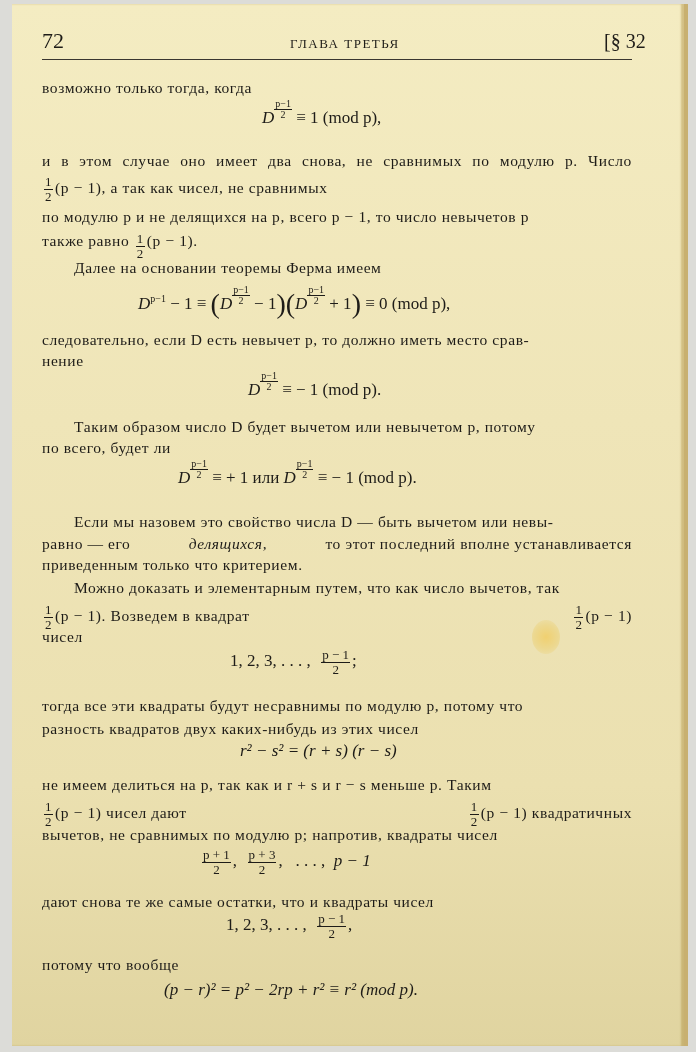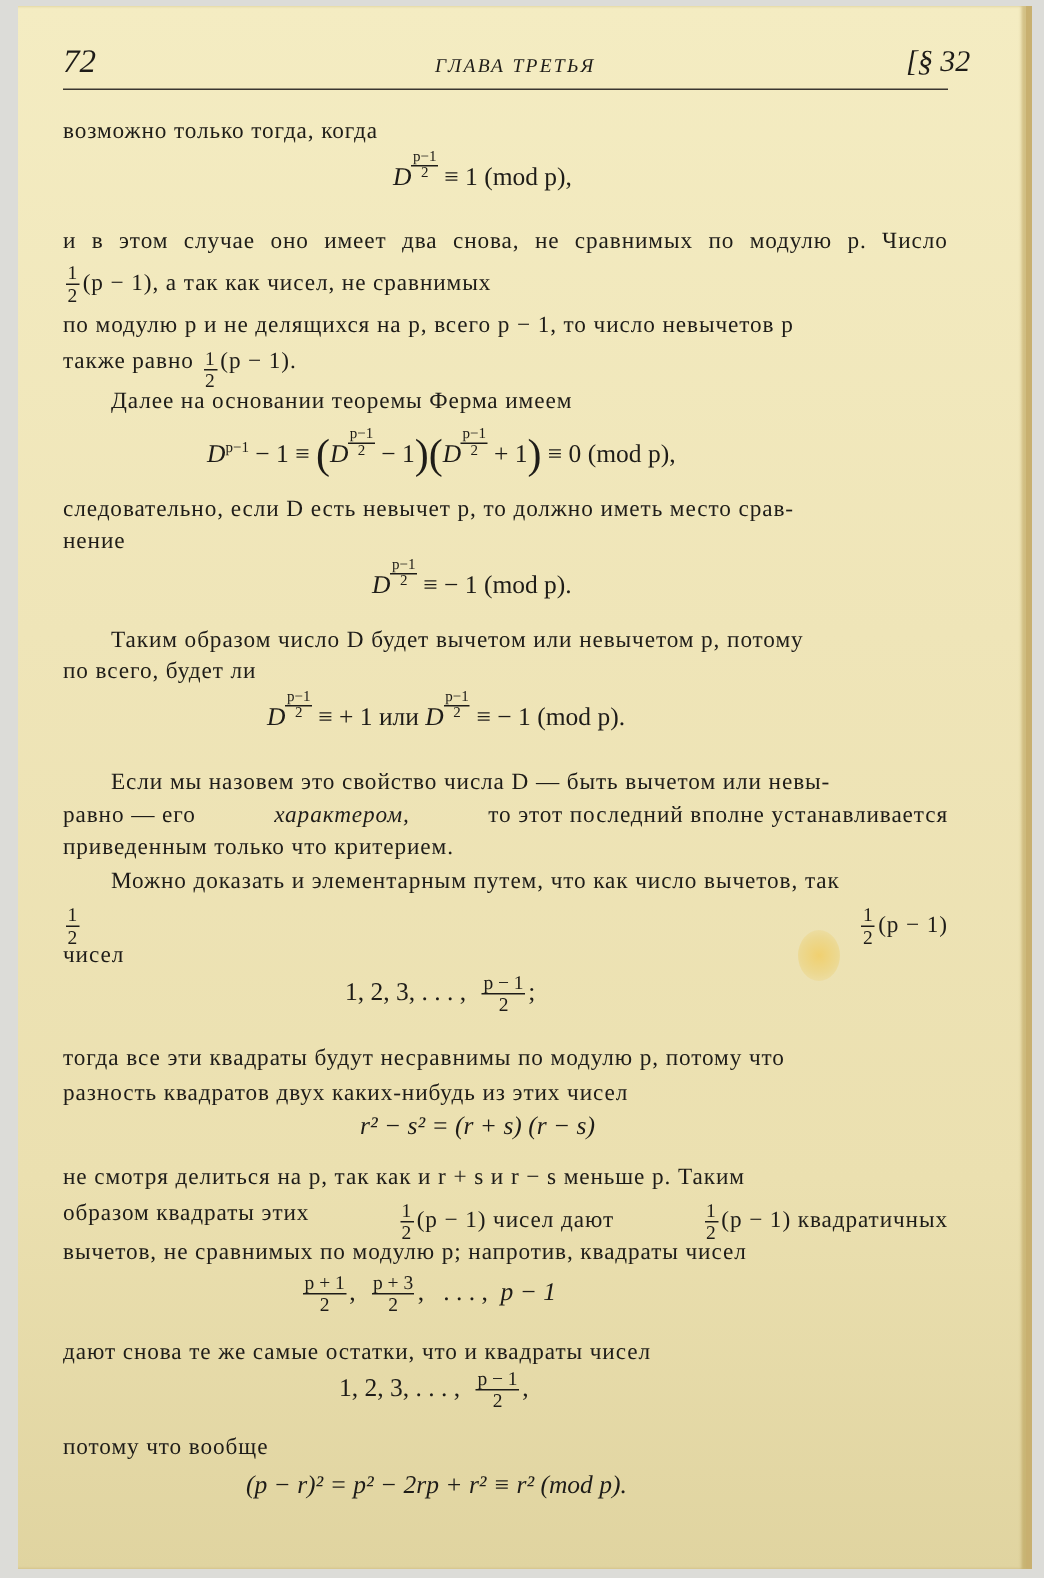--- a/index.html
+++ b/index.html
@@ -2,21 +2,21 @@
 <html><head>
 <meta charset="utf-8">
 <style>
   html, body { margin:0; padding:0; }
   body { width:696px; height:1052px; background:#dcdcd8; position:relative; overflow:hidden;
          font-family:"Liberation Serif","DejaVu Serif",serif; color:#1e1c18; }
   .page { position:absolute; left:12px; top:4px; width:672px; height:1042px;
           background:linear-gradient(180deg,#f4ecc2 0%,#efe5b8 40%,#ebe0b0 75%,#e0d4a0 100%);
           box-shadow: inset -3px 0 2px rgba(170,140,60,0.45); }
   .edge { position:absolute; left:684px; top:4px; width:4px; height:1042px; background:#c8b070; }
-  .abs { position:absolute; white-space:nowrap;font-style:italic; }
+  .abs { position:absolute; white-space:nowrap; }
   .hdr-num { left:42px; top:28px; font-size:22px; }
   .hdr-title { left:290px; top:36px; font-size:13px; letter-spacing:1.5px; }
   .hdr-sec { left:604px; top:30px; font-size:20px; }
   .rule { position:absolute; left:42px; top:59px; width:590px; height:1px; background:#3a3630; }
   .line { position:absolute; left:42px; width:590px; font-size:15.5px; letter-spacing:0.6px;
           display:flex; justify-content:space-between; white-space:nowrap; }
   .line.left { justify-content:flex-start; }
   .line.indent { left:74px; width:558px; }
   i { font-style:italic; }
   .frac { display:inline-flex; flex-direction:column; align-items:center; vertical-align:middle; margin:0 2px; }
@@ -119,53 +119,52 @@
   <span>≡ + 1 или </span><i>D</i><span class="sup">
       <span class="n">p−1</span>
       <span class="d">2</span>
     </span>
   <span>≡ − 1   (mod p).</span>
 </div>
 
 <div class="line indent" style="top:513px">Если мы назовем это свойство числа D — быть вычетом или невы-</div>
 <div class="line" style="top:535px">
   <span>равно — его</span>
-  <i>характером,</i>
+  <i>делящихся,</i>
   <span>то этот последний вполне устанавливается</span>
 </div>
 <div class="line left" style="top:556px">приведенным только что критерием.</div>
 <div class="line indent" style="top:579px">Можно доказать и элементарным путем, что как число вычетов, так</div>
 
 <div class="line" style="top:603px">
   <span><span class="frac">
         <span class="n">1</span>
         <span class="d">2</span>
-      </span></span>
+      </span><span>(p − 1). Возведем в квадрат</span></span>
   <span><span class="frac">
         <span class="n">1</span>
         <span class="d">2</span>
       </span><span>(p − 1)</span></span>
 </div>
 <div class="line left" style="top:628px">чисел</div>
 
 <div class="eq" style="left:230px;top:648px">
   <span>1,   2,   3,   . . . ,</span>&nbsp;&nbsp;<span class="frac">
       <span class="n">p − 1</span>
       <span class="d">2</span>
     </span><span>;</span>
 </div>
 
 <div class="line" style="top:697px">тогда все эти квадраты будут несравнимы по модулю p, потому что</div>
 <div class="line left" style="top:720px">разность квадратов двух каких-нибудь из этих чисел</div>
 
 <div class="eq" style="left:240px;top:741px"><i>r² − s² = (r + s) (r − s)</i></div>
 
-<div class="line" style="top:776px">не смотря делиться на p, так как и r + s и r − s меньше p. Таким</div>
+<div class="line" style="top:776px">не имеем делиться на p, так как и r + s и r − s меньше p. Таким</div>
 <div class="line" style="top:800px">
-  <span>образом квадраты этих</span>
   <span><span class="frac">
         <span class="n">1</span>
         <span class="d">2</span>
       </span><span>(p − 1) чисел дают</span></span>
   <span><span class="frac">
         <span class="n">1</span>
         <span class="d">2</span>
       </span><span>(p − 1) квадратичных</span></span>
 </div>
 <div class="line left" style="top:826px">вычетов, не сравнимых по модулю p; напротив, квадраты чисел</div>

